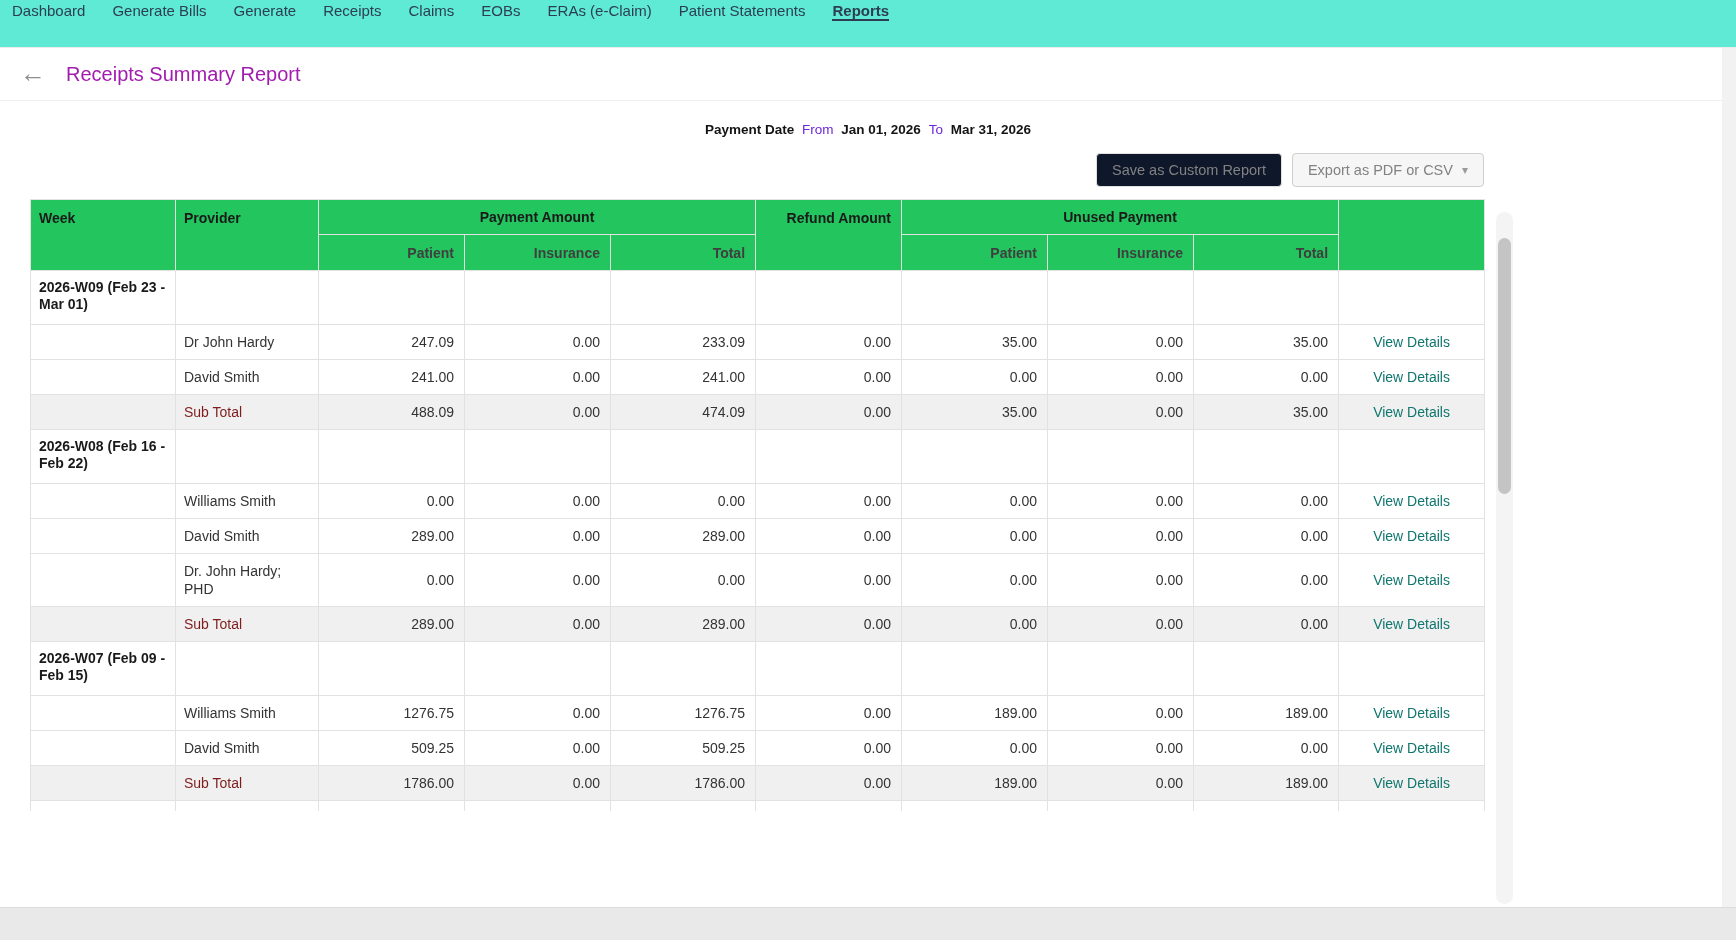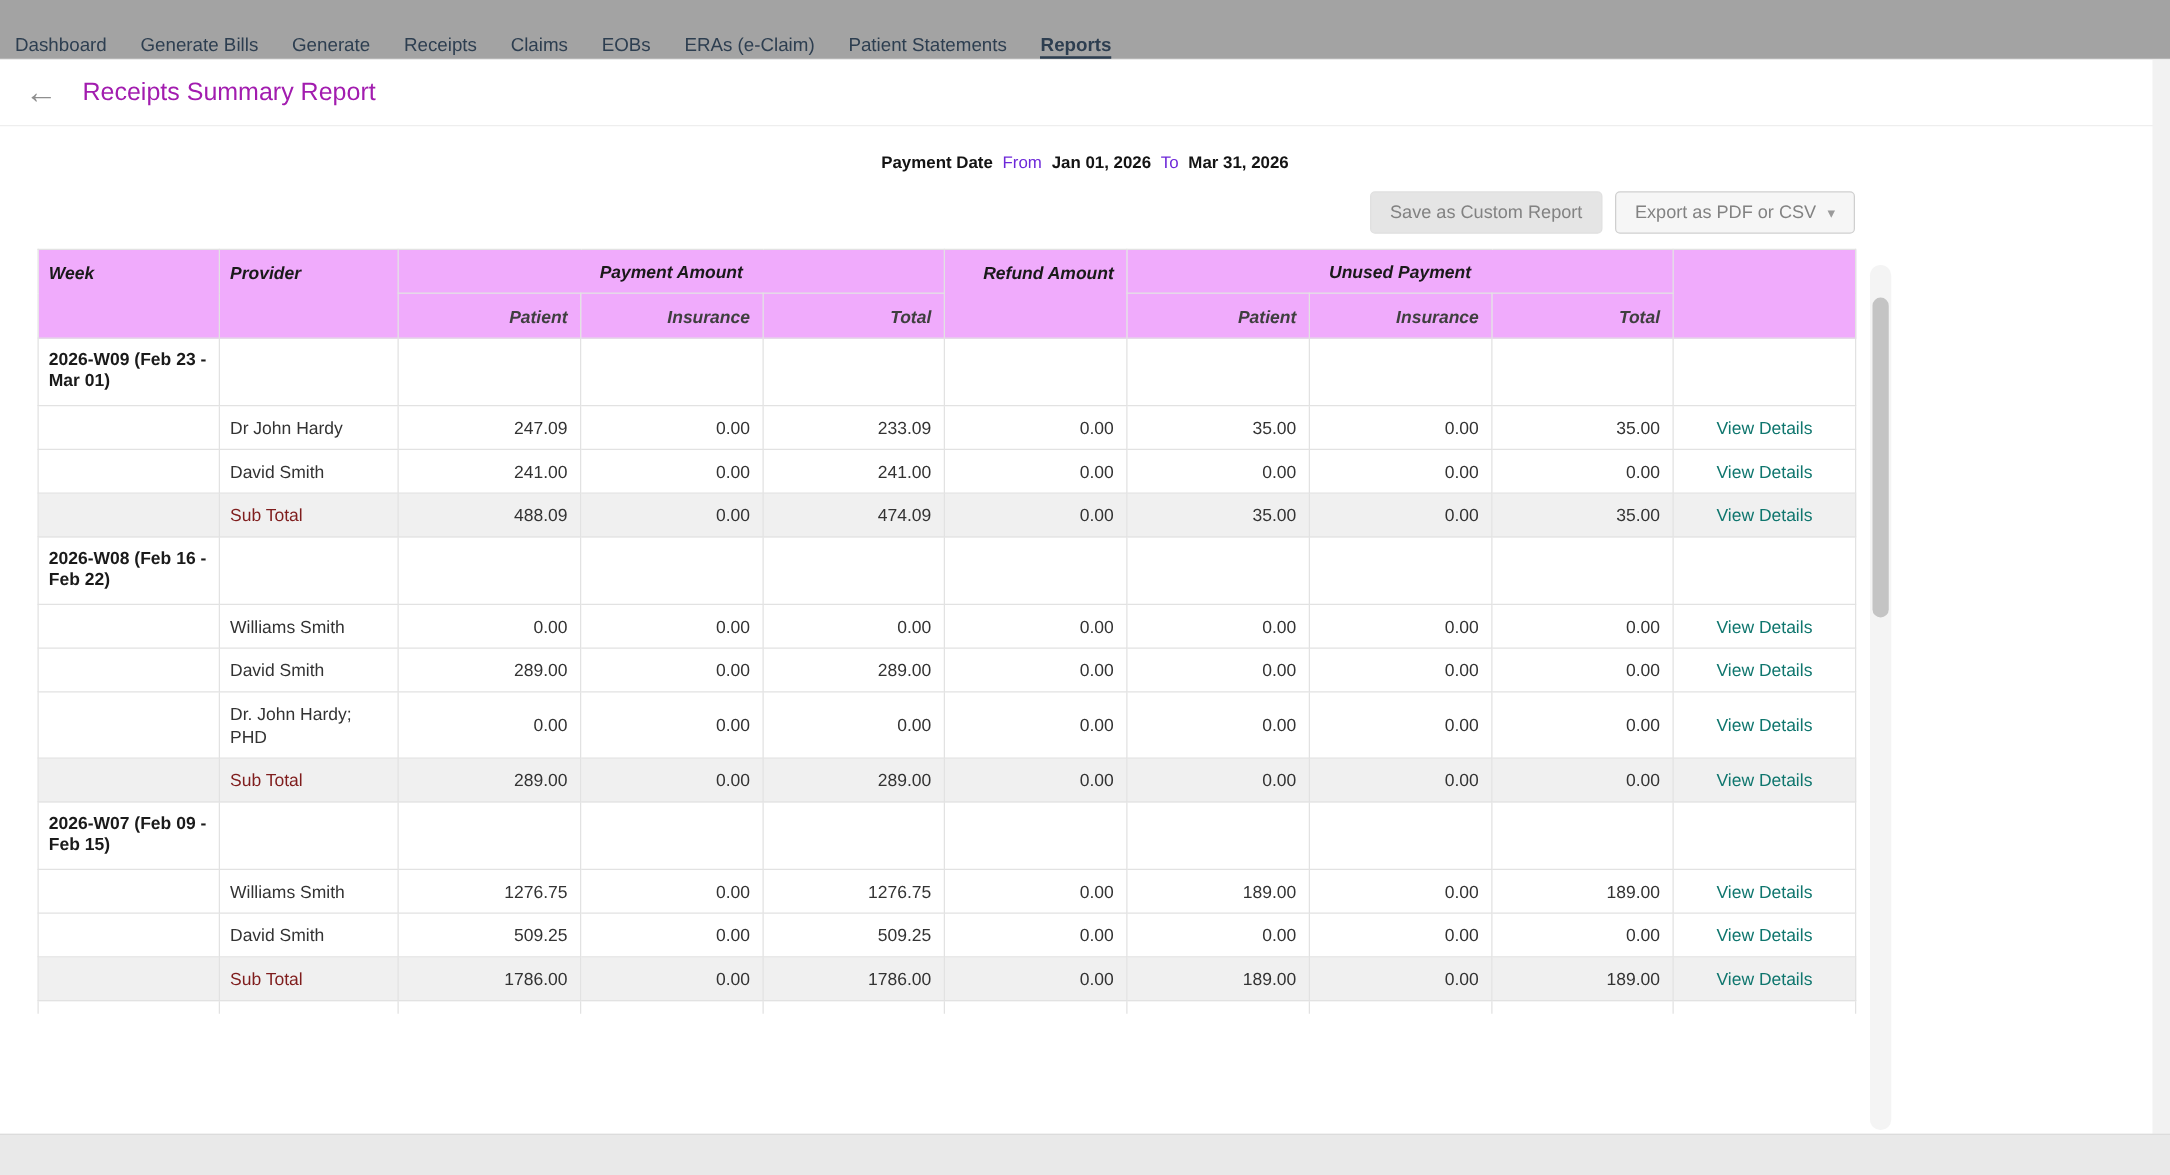--- a/index.html
+++ b/index.html
@@ -1,46 +1,46 @@
 <!DOCTYPE html>
 <html><head>
 <meta charset="utf-8">
 <style>
   * { box-sizing: border-box; margin: 0; padding: 0; }
   html,body { background:#e9e9e9; }
   body { font-family: "Liberation Sans", sans-serif; }
   .app { position: relative; width: 1736px; height: 940px; background:#fff; overflow:hidden; }
 
   
-  .topnav { display:flex; align-items:flex-end; gap:27px; padding:0 12px; height:48px; background:#a3a3a3; border-bottom:1px solid #ebebeb; }
+  .topnav { display:flex; align-items:flex-start; gap:27px; padding:0 12px; height:48px; background:#5eead4; border-bottom:1px solid #ebebeb; }
   .nav-item { display:flex; align-items:center; font-size:15px; color:#2d3e50; cursor:pointer; border-bottom:2px solid transparent; padding-top:2px; white-space:nowrap; }
   .nav-item.active { font-weight:bold; border-bottom-color:#2d3e50; }
 
   
   .page-header { display:flex; align-items:center; gap:20px; height:53px; padding:0 16px 0 20px; border-bottom:1px solid #eeeeee; background:#fff; }
   .back-arrow { font-size:26px; color:#8f8f8f; cursor:pointer; line-height:1; margin-top:-3px; }
   .page-title { font-size:20px; color:#a21caf; }
 
   
   .report { margin:0 17px; padding-top:14px; }
   .report-title { text-align:center; font-size:17.5px; font-weight:bold; color:#141414; }
   .report-subtitle { text-align:center; font-size:13.5px; color:#141414; margin-top:7px; }
   .report-subtitle .b { font-weight:bold; }
   .report-subtitle .n { font-weight:normal; color:#6d28d9; margin:0 4px; }
 
   .report-inner { width:1454px; margin-left:13px; }
   .actions { display:flex; justify-content:flex-end; gap:10px; margin:16px 0 12px 0; }
-  .btn { font-family:"Liberation Sans",sans-serif; font-size:14.5px; color:#828282; background:#e5e5e5; border:1px solid #e0e0e0; border-radius:4px; padding:8px 15px; cursor:pointer; display:inline-flex; align-items:center; gap:9px; }
+  .btn { font-family:"Liberation Sans",sans-serif; font-size:14.5px; color:#828282; background:#0f172a; border:1px solid #e0e0e0; border-radius:4px; padding:8px 15px; cursor:pointer; display:inline-flex; align-items:center; gap:9px; }
   .btn.export { background:#f6f6f6; border-color:#cfcfcf; }
   .caret { font-size:12px; color:#9a9a9a; line-height:1; }
 
   
   table { border-collapse:collapse; width:1454px; table-layout:fixed; }
   th, td { border:1px solid #e2e2e2; font-size:14px; color:#333; padding:8px; line-height:18px; }
-  thead th { color:#1a1a1a; font-weight:bold; background:#f0abfc;font-style:italic; }
+  thead th { color:#1a1a1a; font-weight:bold; background:#22c55e; }
   .th-week, .th-provider { text-align:left; vertical-align:top; padding-top:9px; }
   .th-group { text-align:center; vertical-align:middle; height:35px; }
   .th-refund { text-align:right; vertical-align:top; padding-top:9px; padding-right:10px; }
   .th-sub { text-align:right; color:#3f3f3f; padding-right:10px; height:36px; }
   td.num { text-align:right; padding-right:10px; }
   tr.group-row td { height:54px; vertical-align:top; }
   td.week-cell { font-weight:bold; color:#1a1a1a; line-height:17px; }
   tr.subtotal-row td { background:#f0f0f0; }
   td.provider-cell { color:#333; }
   tr.subtotal-row td.provider-cell { font-weight:normal; color:#7f1d1d; }

